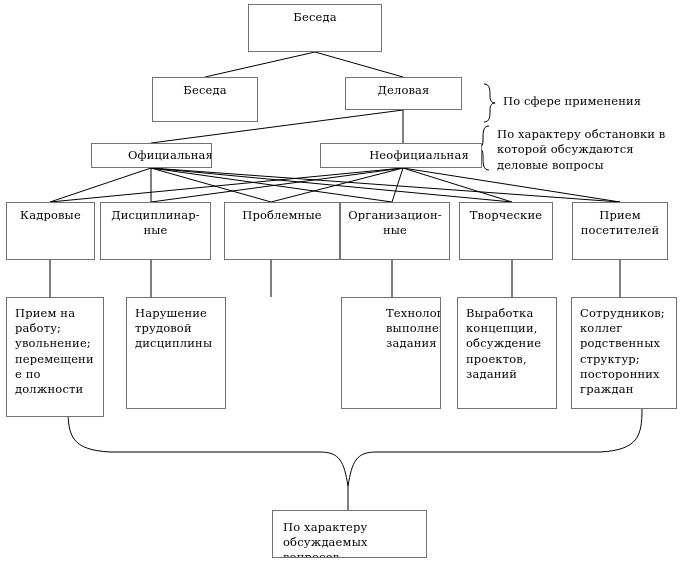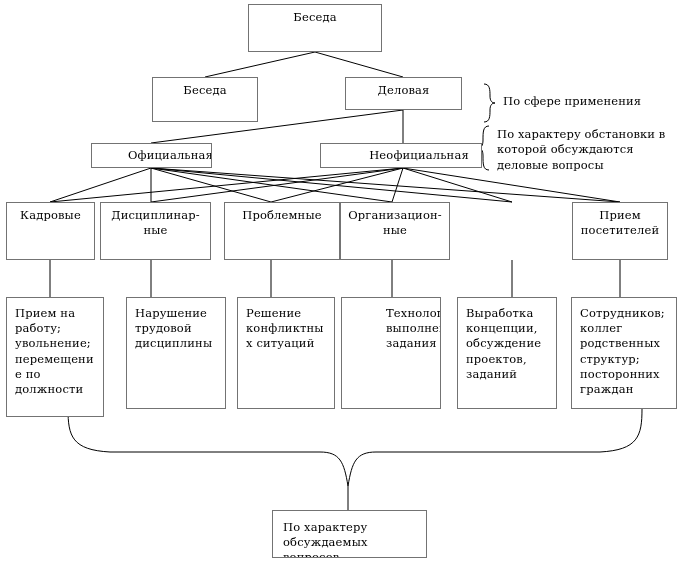--- a/index.html
+++ b/index.html
@@ -165,20 +165,23 @@
 
   <div class="node center" style="left:224px; top:202px; width:116px; height:58px;">
     <span class="node-label">Проблемные</span>
   </div>
 
   <div class="node center" style="left:340px; top:202px; width:110px; height:58px;">
     <span class="node-label">Организацион-
 ные</span>
   </div>
 
+  <div class="node center" style="left:459px; top:202px; width:94px; height:58px;">
+    <span class="node-label">Творческие</span>
+  </div>
 
   <div class="node center" style="left:572px; top:202px; width:96px; height:58px;">
     <span class="node-label">Прием
 посетителей</span>
   </div>
 
   <div class="node left" style="left:6px; top:297px; width:98px; height:120px;">
     <span class="node-label">Прием на
 работу;
 увольнение;
@@ -186,25 +189,20 @@
 е по
 должности</span>
   </div>
 
   <div class="node left" style="left:126px; top:297px; width:100px; height:112px;">
     <span class="node-label">Нарушение
 трудовой
 дисциплины</span>
   </div>
 
-  <div class="node left" style="left:237px; top:297px; width:98px; height:112px;">
-    <span class="node-label">Решение
-конфликтны
-х ситуаций</span>
-  </div>
 
   <div class="node left" style="left:341px; top:297px; width:100px; height:112px;padding-left:44px;">
     <span class="node-label">Технология
 выполнения
 задания</span>
   </div>
 
   <div class="node left" style="left:457px; top:297px; width:100px; height:112px;">
     <span class="node-label">Выработка
 концепции,

